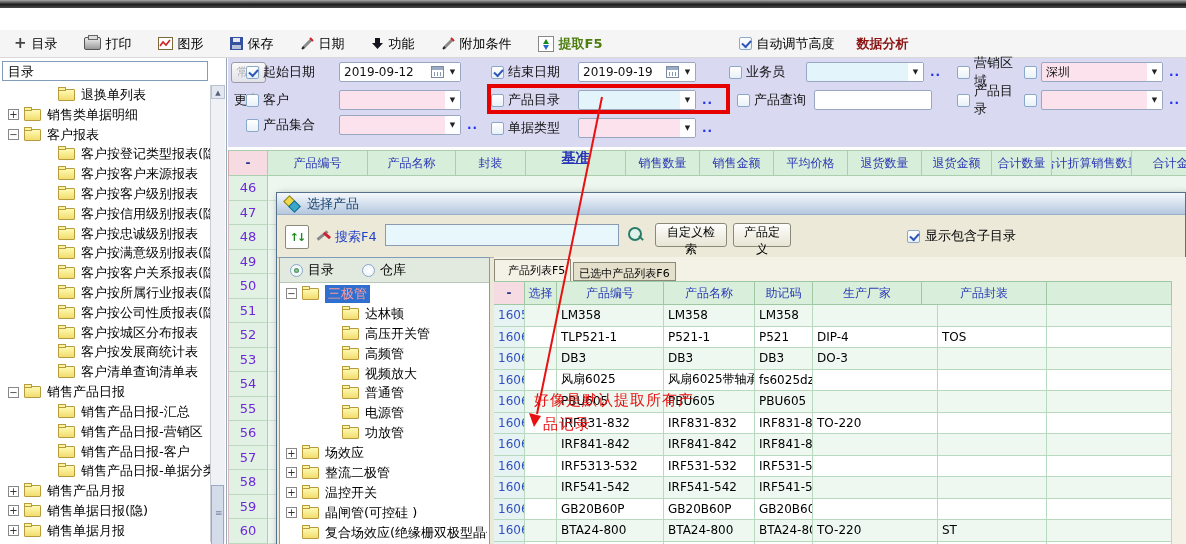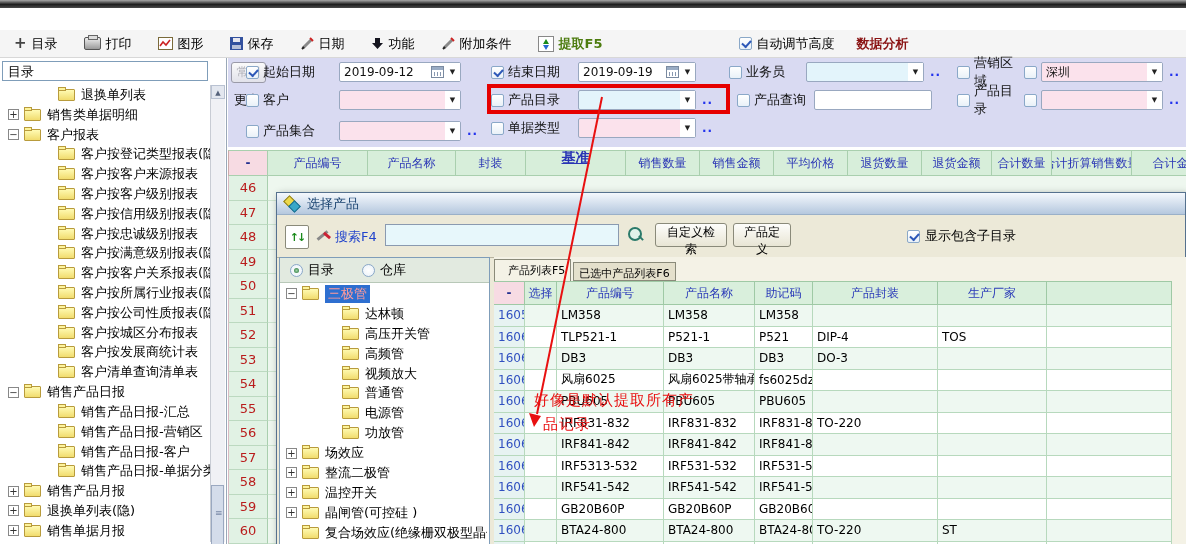--- a/index.html
+++ b/index.html
@@ -69,35 +69,35 @@
   .fld.blue{background:#e3f4fb;}
   .fld .val{flex:1;padding-left:4px;font-size:12px;color:#111;white-space:nowrap;overflow:hidden;}
   .fld .arrowbox{width:15px;text-align:center;font-size:7px;color:#222;background:#fff;height:18px;line-height:18px;flex:0 0 auto;}
   .cal{width:13px;height:12px;margin-right:1px;flex:0 0 auto;background:#fff;border:1px solid #7a8aa0;box-sizing:border-box;position:relative;}
   .cal::before{content:"";position:absolute;left:0;top:0;width:100%;height:3px;background:#9aacc4;}
   .cal::after{content:"";position:absolute;left:2px;top:5px;width:7px;height:4px;
     background:repeating-linear-gradient(90deg,#8898b0 0,#8898b0 1px,transparent 1px,transparent 3px);}
   .dots{color:#2233ee;font-weight:bold;font-size:12px;margin-left:6px;letter-spacing:1px;}
   .slot-r1c1{left:18px;top:3px;}  .slot-r1c2{left:263px;top:3px;}  .slot-r1c3{left:501px;top:3px;}  .slot-r1c4{left:729px;top:3px;}
   .slot-r2c1{left:18px;top:31px;} .slot-r2c2{left:263px;top:31px;} .slot-r2c3{left:509px;top:31px;} .slot-r2c4{left:729px;top:31px;}
-  .slot-r3c1{left:18px;top:62px;} .slot-r3c2{left:263px;top:59px;}
+  .slot-r3c1{left:18px;top:56px;} .slot-r3c2{left:263px;top:59px;}
   .lab-c1{width:76px;} .lab-c2{width:70px;} .lab-c3{width:60px;} .lab-c4{width:50px;}
   .fw-c1{width:122px;} .fw-c2{width:118px;} .fw-c3{width:118px;} .fw-c4{width:122px;}
   
   .maintable{position:absolute;left:228px;top:147px;width:958px;height:397px;overflow:hidden;background:#fff;}
   .mheader{position:absolute;left:0;top:3px;height:26px;display:flex;}
   .mhcell{height:26px;border-right:1px solid #a9cfae;border-top:1px solid #a9cfae;border-bottom:1px solid #a9cfae;
     background:#d7eeda;color:#2a35b5;font-size:12px;display:flex;align-items:center;justify-content:center;
     box-sizing:border-box;white-space:nowrap;overflow:hidden;flex:0 0 auto;}
   .mhcell.corner{background:#f7dbe3;color:#23308f;font-weight:bold;border-left:1px solid #caa;}
   .mhcell.base span{font-weight:bold;font-size:14px;text-decoration:underline;transform:translateY(-5px);}
   .mrows{position:absolute;left:0;top:29px;width:958px;}
   .mrow{display:flex;height:24.53px;}
   .mnum{width:40px;background:#e1f2e4;border-right:1px solid #a9cfae;border-bottom:1px solid #bcd9c0;border-left:1px solid #d9b8c2;
-    color:#b91c1c;font-size:13px;display:flex;align-items:center;justify-content:center;box-sizing:border-box;flex:0 0 auto;}
+    color:#6d28d9;font-size:13px;display:flex;align-items:center;justify-content:center;box-sizing:border-box;flex:0 0 auto;}
   .mrest{flex:1;background:#eef7ef;border-bottom:1px solid #cde4d0;}
   
   .dialog{position:absolute;left:276px;top:174px;width:910px;height:370px;background:#ece9d8;
     border:1px solid #55718e;box-shadow:3px 3px 8px rgba(0,0,0,.45);box-sizing:border-box;z-index:40;margin-top:18px;}
   .dtitle{position:absolute;left:0;top:0;width:100%;height:22px;
     background:linear-gradient(#f4f8fd,#b5c8de);display:flex;align-items:center;padding-left:6px;
     box-sizing:border-box;color:#16406e;font-size:13px;border-bottom:1px solid #9ab0c8;}
   .dtoolbar{position:absolute;left:0;top:22px;width:100%;height:42px;background:#ece9d8;border-bottom:1px solid #b8b4a0;}
   .refresh-btn{position:absolute;left:8px;top:10px;width:22px;height:22px;border:1px solid #8a8a7a;background:#fff;
     border-radius:2px;display:flex;align-items:center;justify-content:center;}
@@ -323,21 +323,21 @@
           <span class="tlabel">销售产品日报-单据分类</span>
         </div>
         <div class="trow lv1">
           <span class="expander">+</span>
           <span class="folder"></span>
           <span class="tlabel">销售产品月报</span>
         </div>
         <div class="trow lv1">
           <span class="expander">+</span>
           <span class="folder"></span>
-          <span class="tlabel">退换单列表(隐)</span>
+          <span class="tlabel">销售单据日报(隐)</span>
         </div>
         <div class="trow lv1">
           <span class="expander">+</span>
           <span class="folder"></span>
           <span class="tlabel">销售单据月报</span>
         </div>
       </div>
     <div class="sb-scroll">
       <div class="sb-up">▲</div>
       <div class="sb-thumb"></div>
@@ -650,22 +650,22 @@
       <div class="tabs" id="dialogTabs">
           <div class="tab active">产品列表F5</div>
           <div class="tab inactive">已选中产品列表F6</div>
         </div>
       <div class="dtheader" id="dTableHeader">
           <div class="dthcell pinkc" style="width: 31px;">-</div>
           <div class="dthcell" style="width: 32px;">选择</div>
           <div class="dthcell" style="width: 107px;">产品编号</div>
           <div class="dthcell" style="width: 91px;">产品名称</div>
           <div class="dthcell" style="width: 58px;">助记码</div>
+          <div class="dthcell" style="width: 109px;">生产厂家</div>
           <div class="dthcell" style="width: 125px;">产品封装</div>
-          <div class="dthcell" style="width: 109px;">生产厂家</div>
           <div class="dthcell" style="width: 125px;"></div>
         </div>
       <div class="dtrows" id="dTableRows">
           <div class="drow alt">
             <div class="dcell idc" style="width: 31px;">16059</div>
             <div class="dcell" style="width: 32px;"></div>
             <div class="dcell" style="width: 107px;">LM358</div>
             <div class="dcell" style="width: 91px;">LM358</div>
             <div class="dcell" style="width: 58px;">LM358</div>
             <div class="dcell" style="width: 125px;"></div>

